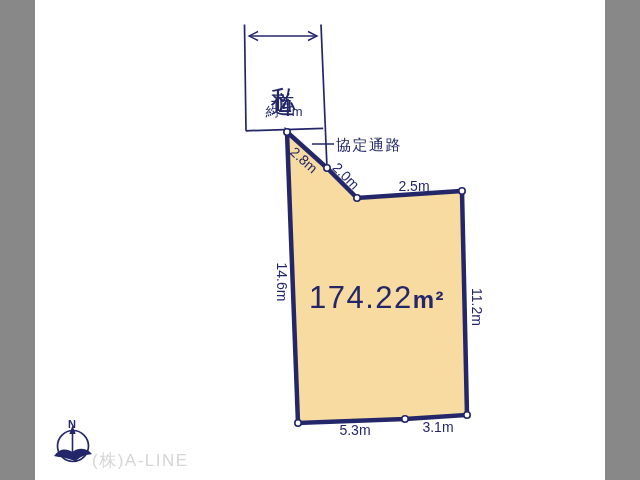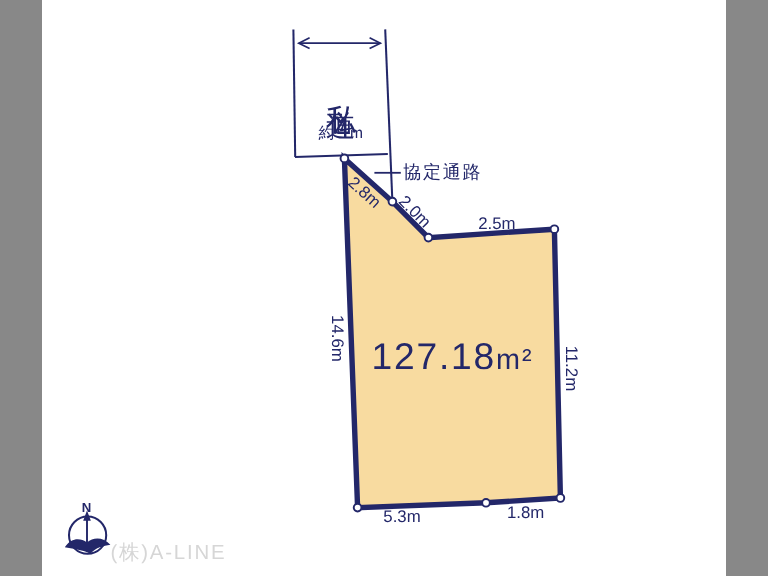--- a/index.html
+++ b/index.html
@@ -41,21 +41,21 @@
     position:absolute;left:301px;top:144px;
     transform:translateY(-50%);
     color:var(--line);font-size:15px;letter-spacing:1.5px;line-height:1;white-space:nowrap;text-align:center;
   }
   .area-lbl{
     position:absolute;left:342px;top:297px;
     transform:translate(-50%,-50%);
     color:var(--line);white-space:nowrap;line-height:1;letter-spacing:1.5px;
   }
   .area-lbl .val{font-size:31px;}
-  .area-lbl .unit{font-size:24px;}
+  .area-lbl .unit{font-size:24px;font-weight:bold;}
   .north-lbl{
     position:absolute;left:37px;top:424px;
     transform:translate(-50%,-50%);
     color:var(--line);font-size:11px;font-weight:bold;line-height:1;
   }
   .company-lbl{
     position:absolute;left:57px;top:460px;
     transform:translateY(-50%);
     color:var(--muted-text);font-size:17px;letter-spacing:1.5px;line-height:1;white-space:nowrap;text-align:right;
   }
@@ -108,24 +108,24 @@
     <span class="sm">約</span><span class="big">4</span><span class="sm">m</span>
   </div>
 
   <div class="passage-lbl">協定通路</div>
 
   <div class="lbl rot42" style="left:269px;top:160px;">2.8m</div>
   <div class="lbl rot45" style="left:311px;top:176px;">2.0m</div>
   <div class="lbl" style="left:379px;top:186px;">2.5m</div>
   <div class="lbl rot90" style="left:247px;top:282px;">14.6m</div>
   <div class="lbl rot90" style="left:442px;top:307px;">11.2m</div>
-  <div class="lbl" style="left:300px;top:430px;">5.3m</div>
-  <div class="lbl" style="left:403px;top:427px;">1.8m</div>
+  <div class="lbl" style="left:320px;top:430px;">5.3m</div>
+  <div class="lbl" style="left:403px;top:427px;">3.1m</div>
 
   <div class="area-lbl">
-    <span class="val">127.18</span><span class="unit">m²</span>
+    <span class="val">174.22</span><span class="unit">m²</span>
   </div>
 
   <div class="north-lbl">N</div>
 
   <div class="company-lbl">(株)A-LINE</div>
 
 </div>
 
 </body></html>

